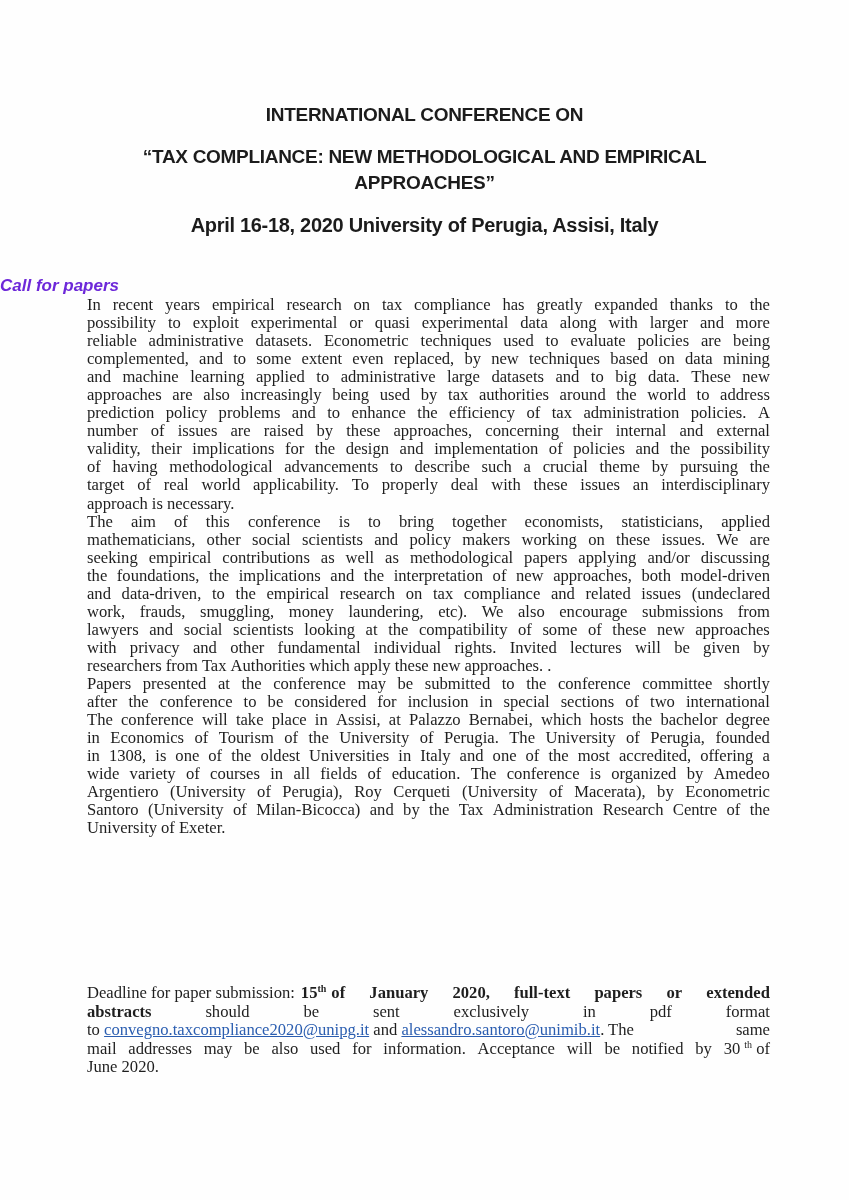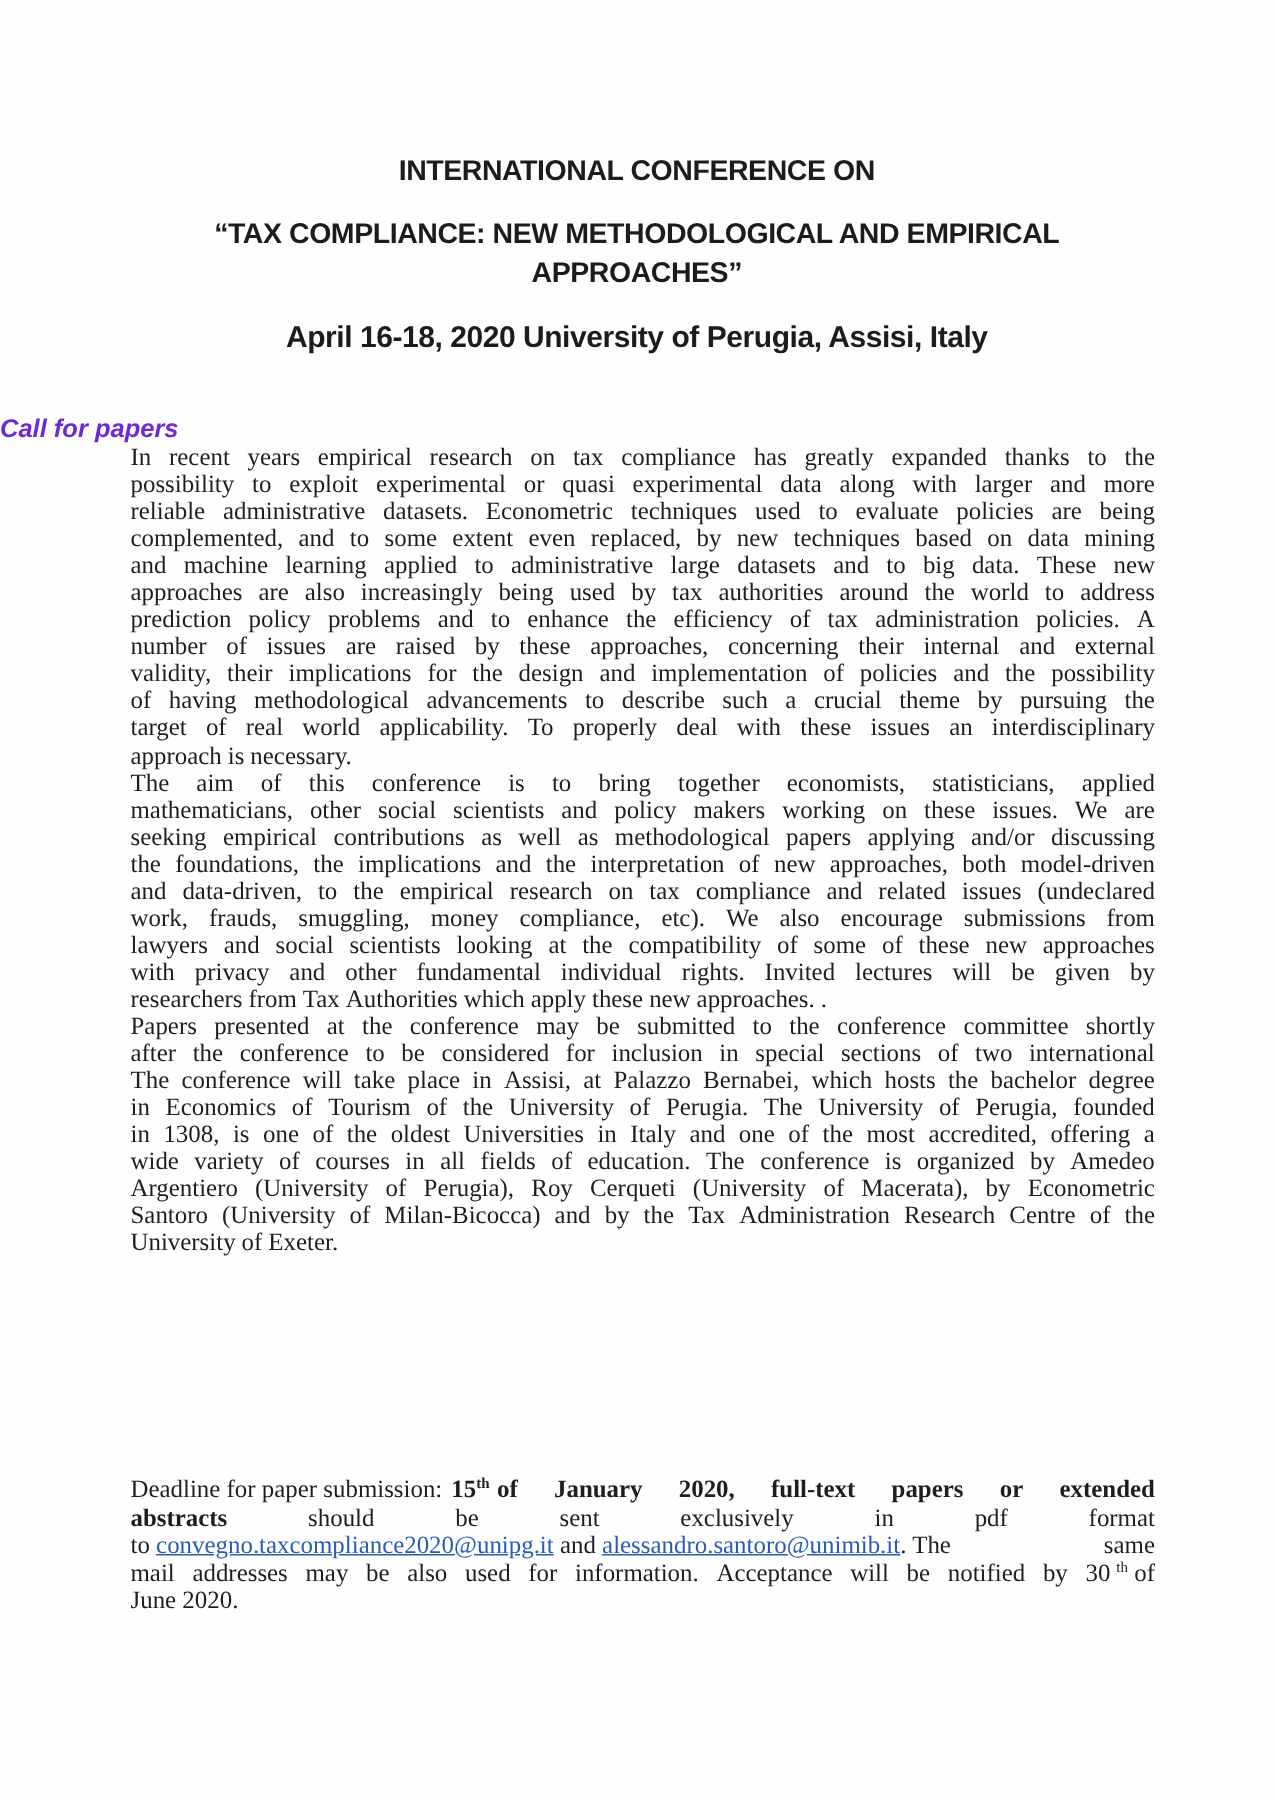--- a/index.html
+++ b/index.html
@@ -282,21 +282,21 @@
           <span>and</span>
           <span>related</span>
           <span>issues</span>
           <span>(undeclared</span>
         </div>
         <div class="flex-line">
           <span>work,</span>
           <span>frauds,</span>
           <span>smuggling,</span>
           <span>money</span>
-          <span>compliance,</span>
+          <span>laundering,</span>
           <span>etc).</span>
           <span>We</span>
           <span>also</span>
           <span>encourage</span>
           <span>submissions</span>
           <span>from</span>
         </div>
         <div class="flex-line">
           <span>lawyers</span>
           <span>and</span>

